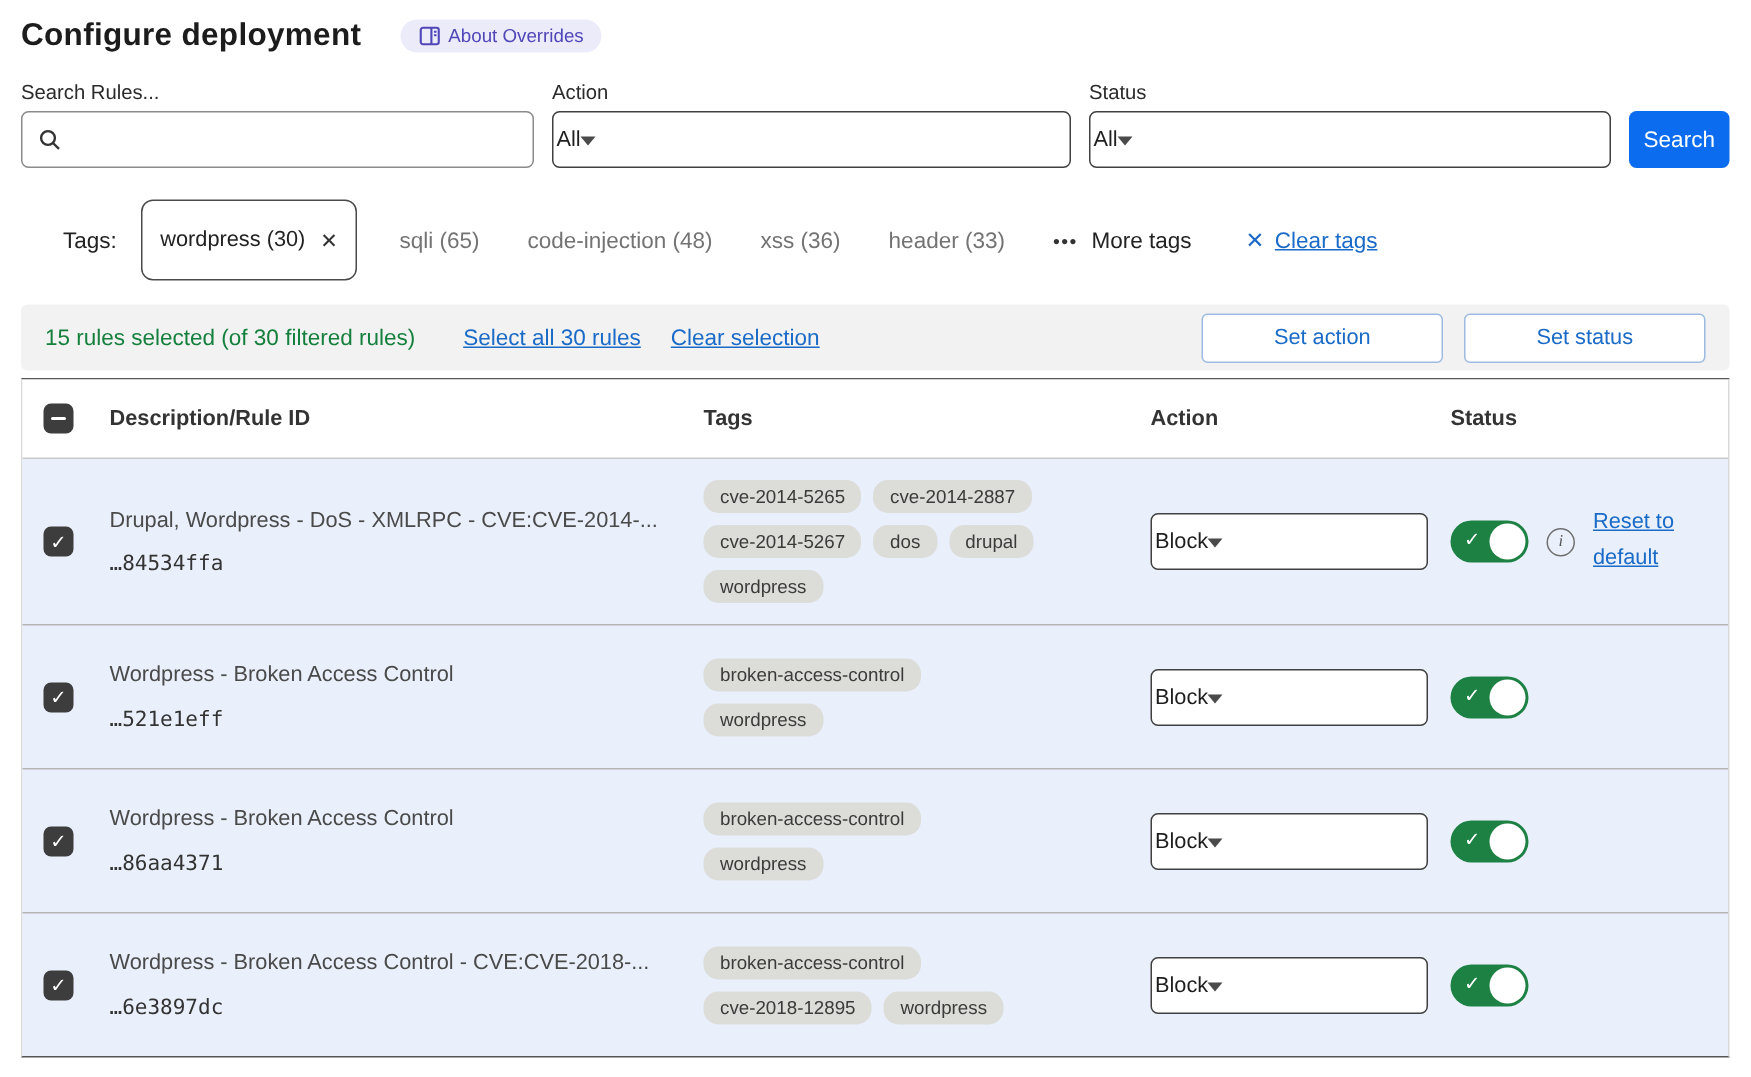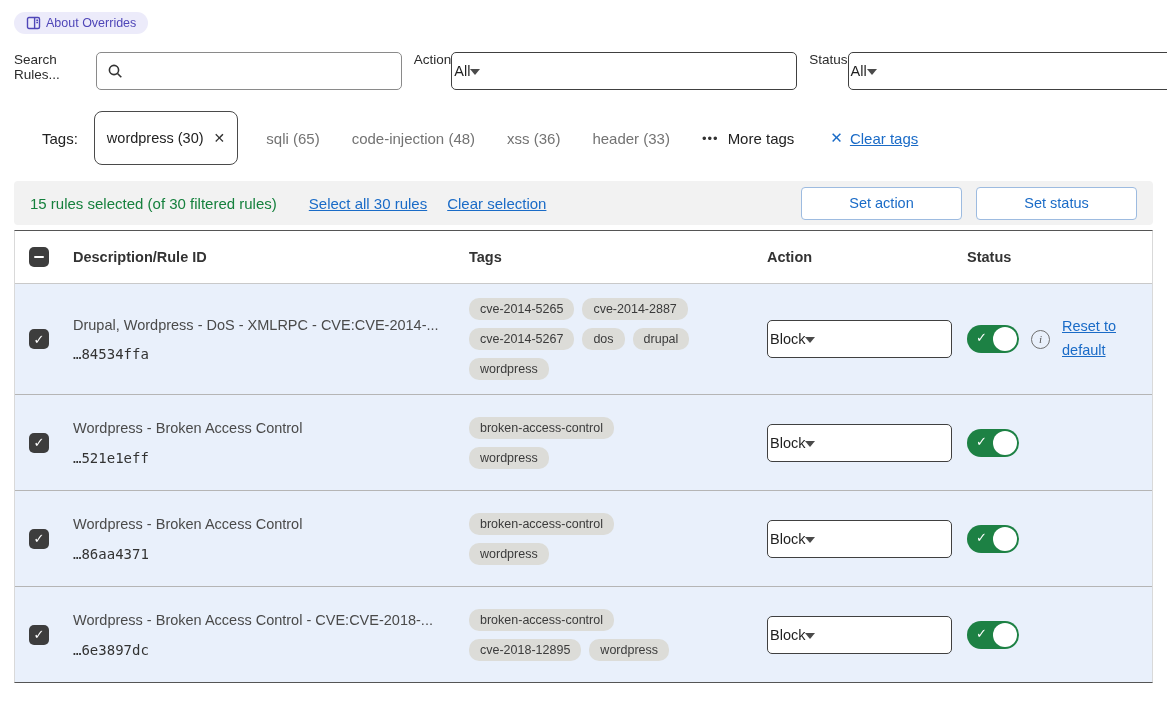--- a/index.html
+++ b/index.html
@@ -16,21 +16,21 @@
   .page-title { font-size:21px; font-weight:700; color:#1c1c1c; letter-spacing:.2px; }
   .about-badge {
     display:inline-flex; align-items:center; gap:5px;
     background:var(--badge-bg); color:var(--badge-text);
     border-radius:13px; padding:4px 12px; font-size:12.5px; cursor:pointer;
   }
   .about-badge svg { display:block; }
 
   
   .filters { display:flex; gap:12px; margin-top:18px; align-items:flex-end; }
-  .filter-group { display:flex; flex-direction:row; }
+  .filter-group { display:flex; flex-direction:column; }
   .filter-label { font-size:13.5px; color:#2b2b2b; margin-bottom:5px; }
   .search-box {
     width:342px; height:38px; border:1px solid #8a8a8a; border-radius:5px;
     display:flex; align-items:center; padding:0 10px; gap:8px; background:#fff;
   }
   .search-box input {
     border:none; outline:none; flex:1; font-size:14.5px;
     font-family:"Liberation Sans", sans-serif; background:transparent;
   }
   .select {
@@ -131,20 +131,21 @@
     line-height:1.65;
   }
   .reset-link span { text-decoration:underline; }
 </style>
 </head>
 <body>
 
 <div class="page">
 
   <div class="page-header">
+    <h1 class="page-title">Configure deployment</h1>
     <span class="about-badge">
       <svg width="15" height="14" viewBox="0 0 15 14" fill="none" stroke="#4f46b8" stroke-width="1.4">
         <rect x="1.5" y="1.5" width="12" height="11" rx="1.5"></rect>
         <line x1="8.6" y1="1.5" x2="8.6" y2="12.5"></line>
         <line x1="10.3" y1="4.2" x2="12" y2="4.2"></line>
         <line x1="10.3" y1="6.5" x2="12" y2="6.5"></line>
       </svg>
       <span>About Overrides</span>
     </span>
   </div>

